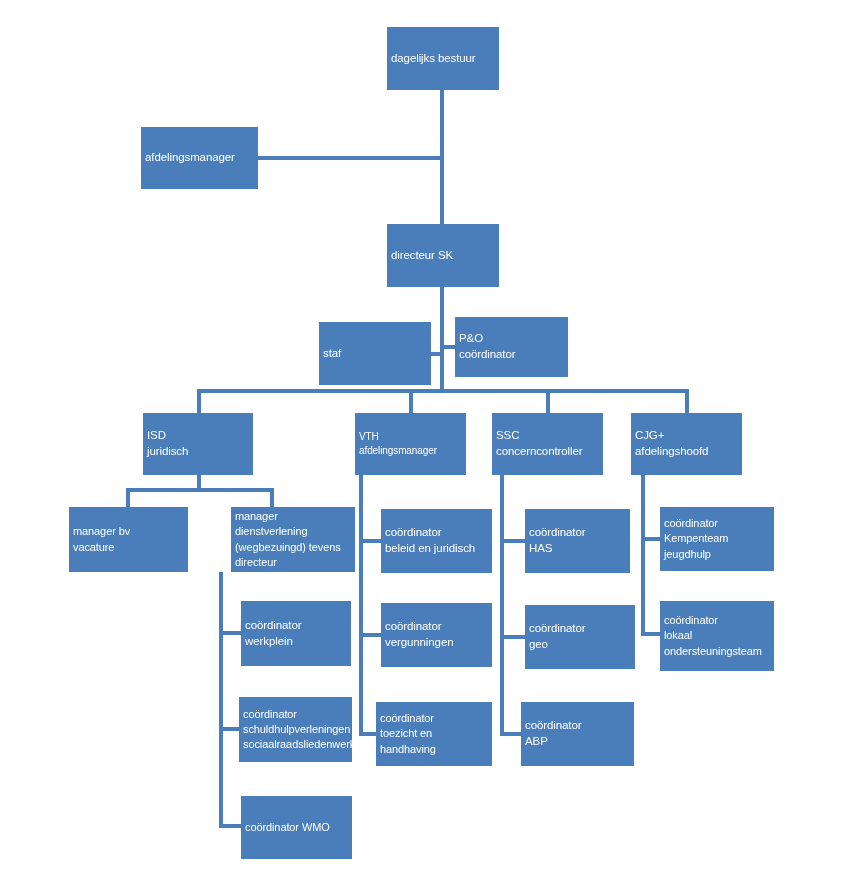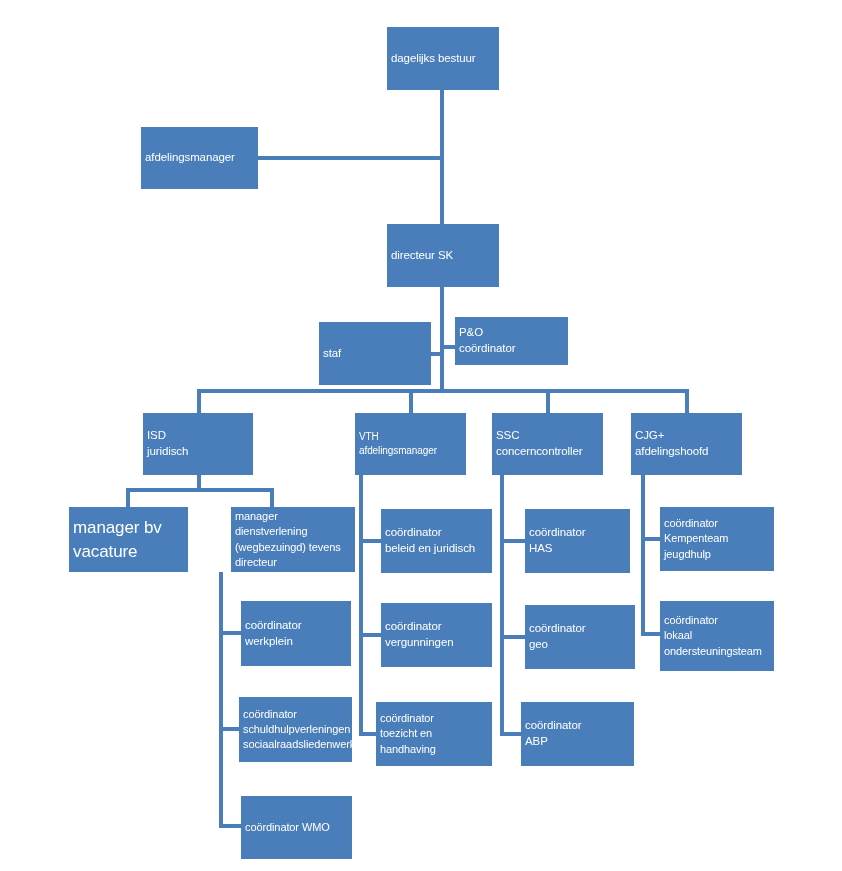--- a/index.html
+++ b/index.html
@@ -81,41 +81,41 @@
       </div>
       <div class="node" style="left: 141px; top: 127px; width: 117px; height: 62px; background: rgb(74, 126, 187); color: rgb(255, 255, 255); font-size: 11.5px;">
         <span class="node-label">afdelingsmanager</span>
       </div>
       <div class="node" style="left: 387px; top: 224px; width: 112px; height: 63px; background: rgb(74, 126, 187); color: rgb(255, 255, 255); font-size: 11.5px;">
         <span class="node-label">directeur SK</span>
       </div>
       <div class="node" style="left: 319px; top: 322px; width: 112px; height: 63px; background: rgb(74, 126, 187); color: rgb(255, 255, 255); font-size: 11.5px;">
         <span class="node-label">staf</span>
       </div>
-      <div class="node" style="left: 455px; top: 317px; width: 113px; height: 48px; background: rgb(74, 126, 187); color: rgb(255, 255, 255); font-size: 11.5px;">
+      <div class="node" style="left: 455px; top: 317px; width: 113px; height: 60px; background: rgb(74, 126, 187); color: rgb(255, 255, 255); font-size: 11.5px;">
         <span class="node-label">P&amp;O
 coördinator</span>
       </div>
       <div class="node" style="left: 143px; top: 413px; width: 110px; height: 62px; background: rgb(74, 126, 187); color: rgb(255, 255, 255); font-size: 11.5px;">
         <span class="node-label">ISD
 juridisch</span>
       </div>
       <div class="node" style="left: 355px; top: 413px; width: 111px; height: 62px; background: rgb(74, 126, 187); color: rgb(255, 255, 255); font-size: 10px;">
         <span class="node-label">VTH
 afdelingsmanager</span>
       </div>
       <div class="node" style="left: 492px; top: 413px; width: 111px; height: 62px; background: rgb(74, 126, 187); color: rgb(255, 255, 255); font-size: 11.5px;">
         <span class="node-label">SSC
 concerncontroller</span>
       </div>
       <div class="node" style="left: 631px; top: 413px; width: 111px; height: 62px; background: rgb(74, 126, 187); color: rgb(255, 255, 255); font-size: 11.5px;">
         <span class="node-label">CJG+
 afdelingshoofd</span>
       </div>
-      <div class="node" style="left: 69px; top: 507px; width: 119px; height: 65px; background: rgb(74, 126, 187); color: rgb(255, 255, 255); font-size: 17px;">
+      <div class="node" style="left: 69px; top: 507px; width: 119px; height: 65px; background: rgb(74, 126, 187); color: rgb(255, 255, 255); font-size: 11px;">
         <span class="node-label">manager  bv
 vacature</span>
       </div>
       <div class="node" style="left: 207px; top: 507px; width: 124px; height: 65px; background: rgb(74, 126, 187); color: rgb(255, 255, 255); font-size: 11px; margin-left: 24px;">
         <span class="node-label">manager dienstverlening
 (wegbezuingd) tevens
 directeur</span>
       </div>
       <div class="node" style="left: 241px; top: 601px; width: 110px; height: 65px; background: rgb(74, 126, 187); color: rgb(255, 255, 255); font-size: 11.5px;">
         <span class="node-label">coördinator

